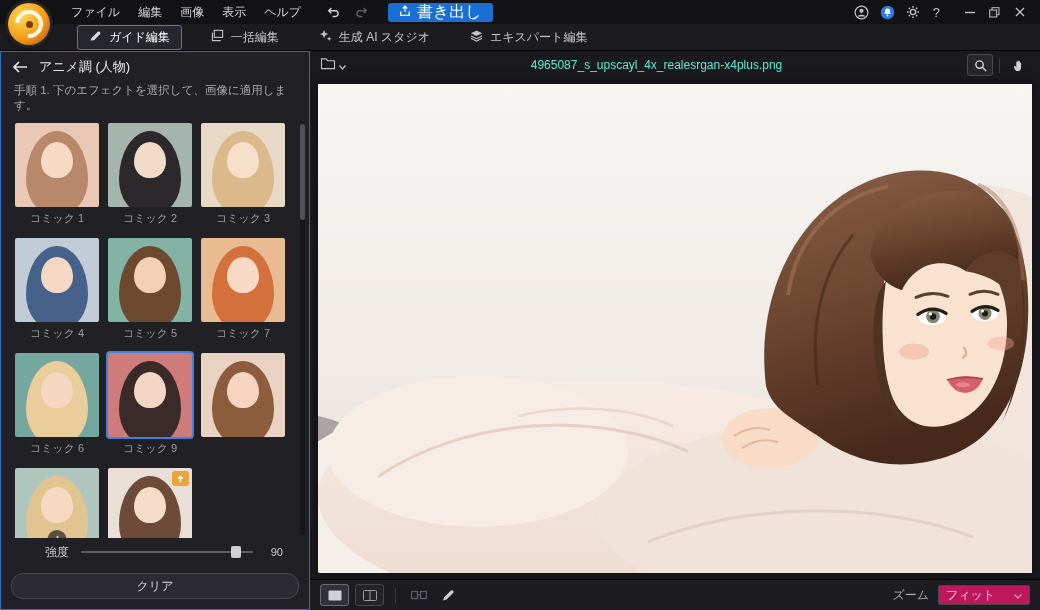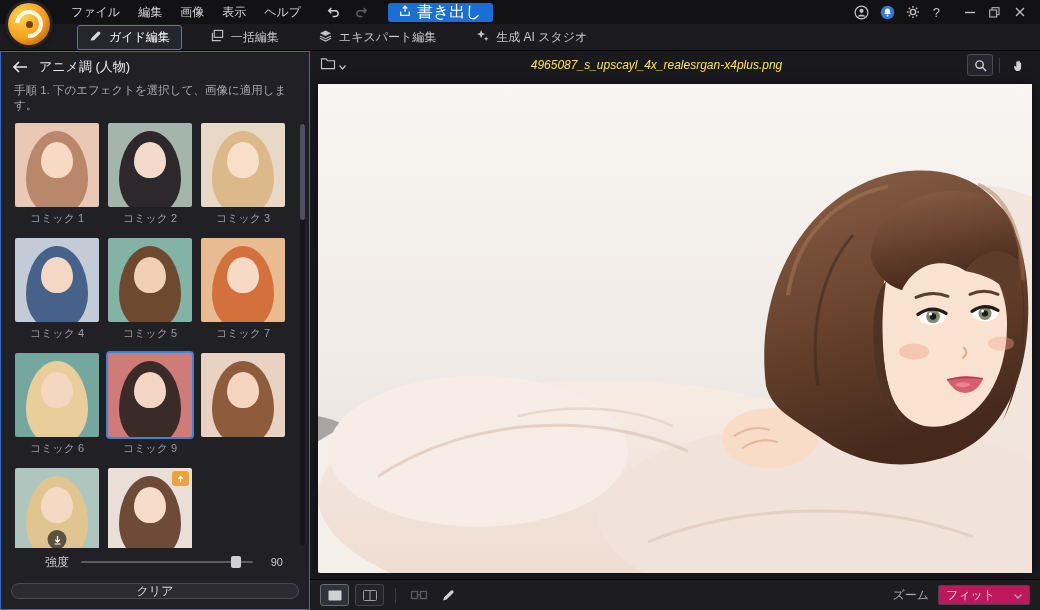--- a/index.html
+++ b/index.html
@@ -71,28 +71,28 @@
     background:#e9a43a;display:flex;align-items:center;justify-content:center;z-index:2;}
   .scrollbar{position:absolute;right:4px;top:3px;bottom:3px;width:5px;background:#17171a;border-radius:3px;}
   .scroll-thumb{position:absolute;top:1px;left:0;width:5px;height:96px;background:#50505a;border-radius:3px;cursor:pointer;}
   .slider-row{height:28px;display:flex;align-items:center;gap:12px;padding:0 26px 0 44px;flex:none;}
   .slider-label{font-size:12px;color:#c9c9cf;}
   .track{position:relative;flex:1;height:2px;background:#5c5c64;border-radius:1px;cursor:pointer;}
   .handle{position:absolute;left:90%;top:50%;transform:translate(-50%,-50%);width:10px;height:12px;
     background:#cfcfd4;border-radius:2px;cursor:pointer;}
   .slider-value{font-size:11px;color:#c9c9cf;width:18px;text-align:right;}
   .clear-row{padding:7px 10px 10px;flex:none;}
-  .clear-btn{width:100%;height:16px;box-sizing:border-box;background:#2b2b31;border:1px solid #4a4a52;
+  .clear-btn{width:100%;height:26px;box-sizing:border-box;background:#2b2b31;border:1px solid #4a4a52;
     color:#d9d9de;font-size:12px;display:flex;align-items:center;justify-content:center;border-radius:12px;cursor:pointer;}
 
   
   .main{flex:1;display:flex;flex-direction:column;background:#1a1a1e;min-width:0;}
   .filebar{height:28px;display:flex;align-items:center;padding:0 10px;flex:none;}
   .file-left{display:flex;align-items:center;gap:3px;cursor:pointer;}
-  .filename{flex:1;text-align:center;font-size:12px;color:#fde047;overflow:hidden;text-overflow:ellipsis;white-space:nowrap;font-style:italic;}
+  .filename{flex:1;text-align:center;font-size:12px;color:#5eead4;overflow:hidden;text-overflow:ellipsis;white-space:nowrap;}
   .file-right{display:flex;align-items:center;gap:6px;}
   .tool-btn{width:24px;height:20px;display:flex;align-items:center;justify-content:center;border-radius:3px;cursor:pointer;}
   .tool-btn.boxed{border:1px solid #4a4a52;background:#26262c;}
   .vdiv{width:1px;height:15px;background:#3a3a42;}
   .canvas{flex:1;padding:5px 8px 6px;min-height:0;}
   .artwork{width:100%;height:100%;box-shadow:0 0 10px rgba(0,0,0,.5);}
   .artwork svg{display:block;width:100%;height:100%;}
   .bottombar{height:30px;border-top:1px solid #000;display:flex;align-items:center;padding:0 10px;gap:6px;flex:none;background:#1d1d21;}
   .view-btn{width:27px;height:20px;border:1px solid #45454d;border-radius:3px;display:flex;align-items:center;justify-content:center;background:#232328;cursor:pointer;}
   .view-btn.active{background:#31313a;border-color:#6a6a74;}
@@ -197,35 +197,35 @@
       <span>
         <svg width="13" height="13" viewBox="0 0 14 14" fill="none" stroke="#c2c2c6" stroke-width="1.2">
             <rect x="3.5" y="1.5" width="9" height="7.5"></rect>
             <path d="M1.5 4 V12.5 H10.5"></path>
           </svg>
       </span>
       <span>一括編集</span>
     </div>
     <div class="tab">
       <span>
+        <svg width="13" height="13" viewBox="0 0 14 14" fill="#c2c2c6">
+            <path d="M5.5 1 L6.8 4.4 L10 5.5 L6.8 6.6 L5.5 10 L4.2 6.6 L1 5.5 L4.2 4.4 Z"></path>
+            <path d="M11 8 L11.7 9.8 L13.5 10.5 L11.7 11.2 L11 13 L10.3 11.2 L8.5 10.5 L10.3 9.8 Z"></path>
+          </svg>
+      </span>
+      <span>生成 AI スタジオ</span>
+    </div>
+    <div class="tab">
+      <span>
         <svg width="13" height="13" viewBox="0 0 14 14">
             <path d="M7 1.5 L13 4.5 L7 7.5 L1 4.5 Z" fill="#c2c2c6"></path>
             <path d="M1 7.5 L7 10.5 L13 7.5 M1 10 L7 13 L13 10" fill="none" stroke="#c2c2c6" stroke-width="1.2"></path>
           </svg>
       </span>
       <span>エキスパート編集</span>
-    </div>
-    <div class="tab">
-      <span>
-        <svg width="13" height="13" viewBox="0 0 14 14" fill="#c2c2c6">
-            <path d="M5.5 1 L6.8 4.4 L10 5.5 L6.8 6.6 L5.5 10 L4.2 6.6 L1 5.5 L4.2 4.4 Z"></path>
-            <path d="M11 8 L11.7 9.8 L13.5 10.5 L11.7 11.2 L11 13 L10.3 11.2 L8.5 10.5 L10.3 9.8 Z"></path>
-          </svg>
-      </span>
-      <span>生成 AI スタジオ</span>
     </div>
   </div>
 
   <div class="content">
 
     <div class="panel">
       <div class="panel-head">
         <div class="back-btn">
           <svg width="16" height="12" viewBox="0 0 16 12">
               <path d="M7 1 L2 6 L7 11 M2 6 H15" stroke="#e6e6ea" stroke-width="1.7" fill="none"></path>

